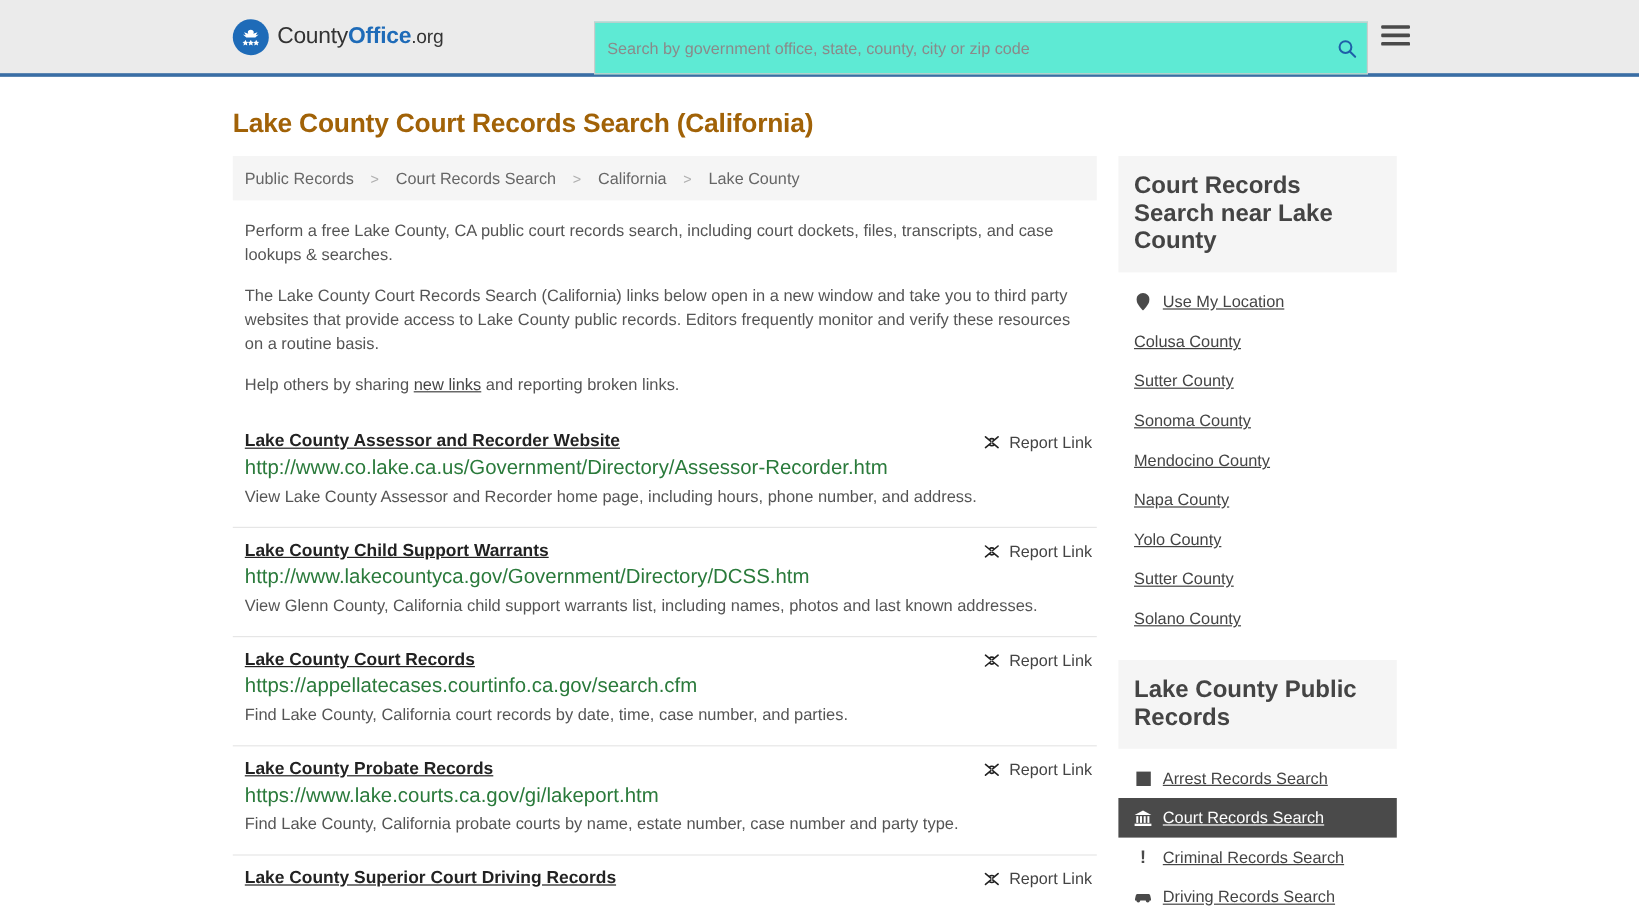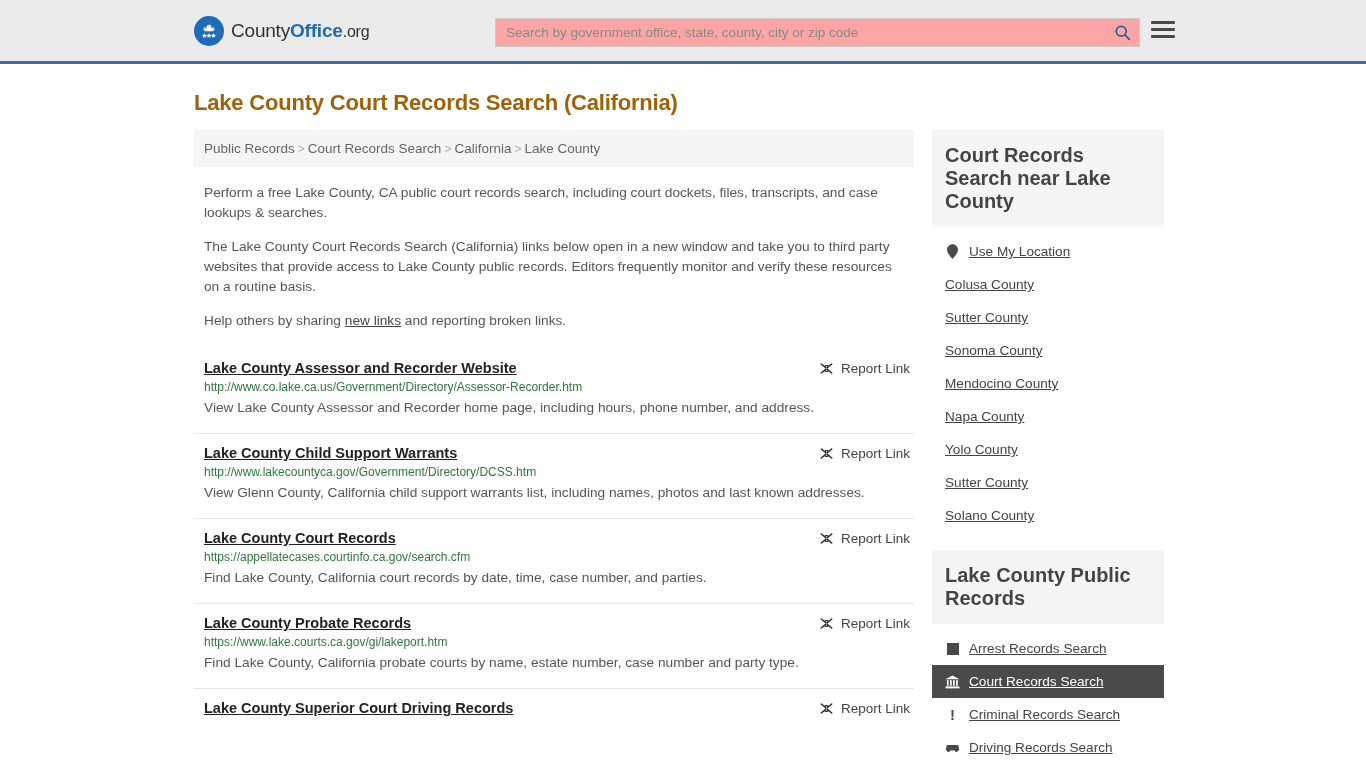--- a/index.html
+++ b/index.html
@@ -45,22 +45,22 @@
   }
   .logo-text .lt-a { color: #333333; }
   .logo-text .lt-b { color: #1e6bb8; font-weight: bold; }
   .logo-text .lt-c { color: #333333; font-size: 16px; }
 
   .search-wrap {
     position: absolute;
     left: 495px;
     top: 18px;
     width: 645px;
-    height: 29px;
-    background: #fca5a5;
+    height: 44px;
+    background: #5eead4;
     border: 1px solid #cccccc;
     display: flex;
     align-items: center;
     justify-content: space-between;
   }
   .search-input {
     flex: 1;
     height: 100%;
     border: 0;
     outline: none;
@@ -118,21 +118,21 @@
 
   
   .breadcrumb {
     background: #f5f5f5;
     padding: 11px 10px;
     font-size: 13.5px;
     color: #888888;
     display: flex;
     flex-wrap: wrap;
     align-items: center;
-    gap: 3px;
+    gap: 14px;
   }
   .breadcrumb a {
     color: #666666;
     text-decoration: none;
   }
   .bc-sep { color: #b0b0b0; font-size: 12px; }
 
   
   .intro p {
     font-size: 13.7px;
@@ -173,21 +173,21 @@
     gap: 7px;
     font-size: 13.5px;
     color: #444444;
     white-space: nowrap;
     cursor: pointer;
     padding-right: 4px;
     flex-shrink: 0;
     margin-top: 1px;
   }
   .result-url {
-    font-size: 12px;
+    font-size: 17px;
     color: #2a7a3b;
     margin-top: 4px;
     word-break: break-all;
   }
   .result-desc {
     font-size: 13.7px;
     line-height: 26px;
     color: #555555;
     margin-top: 1px;
     max-width: 712px;

